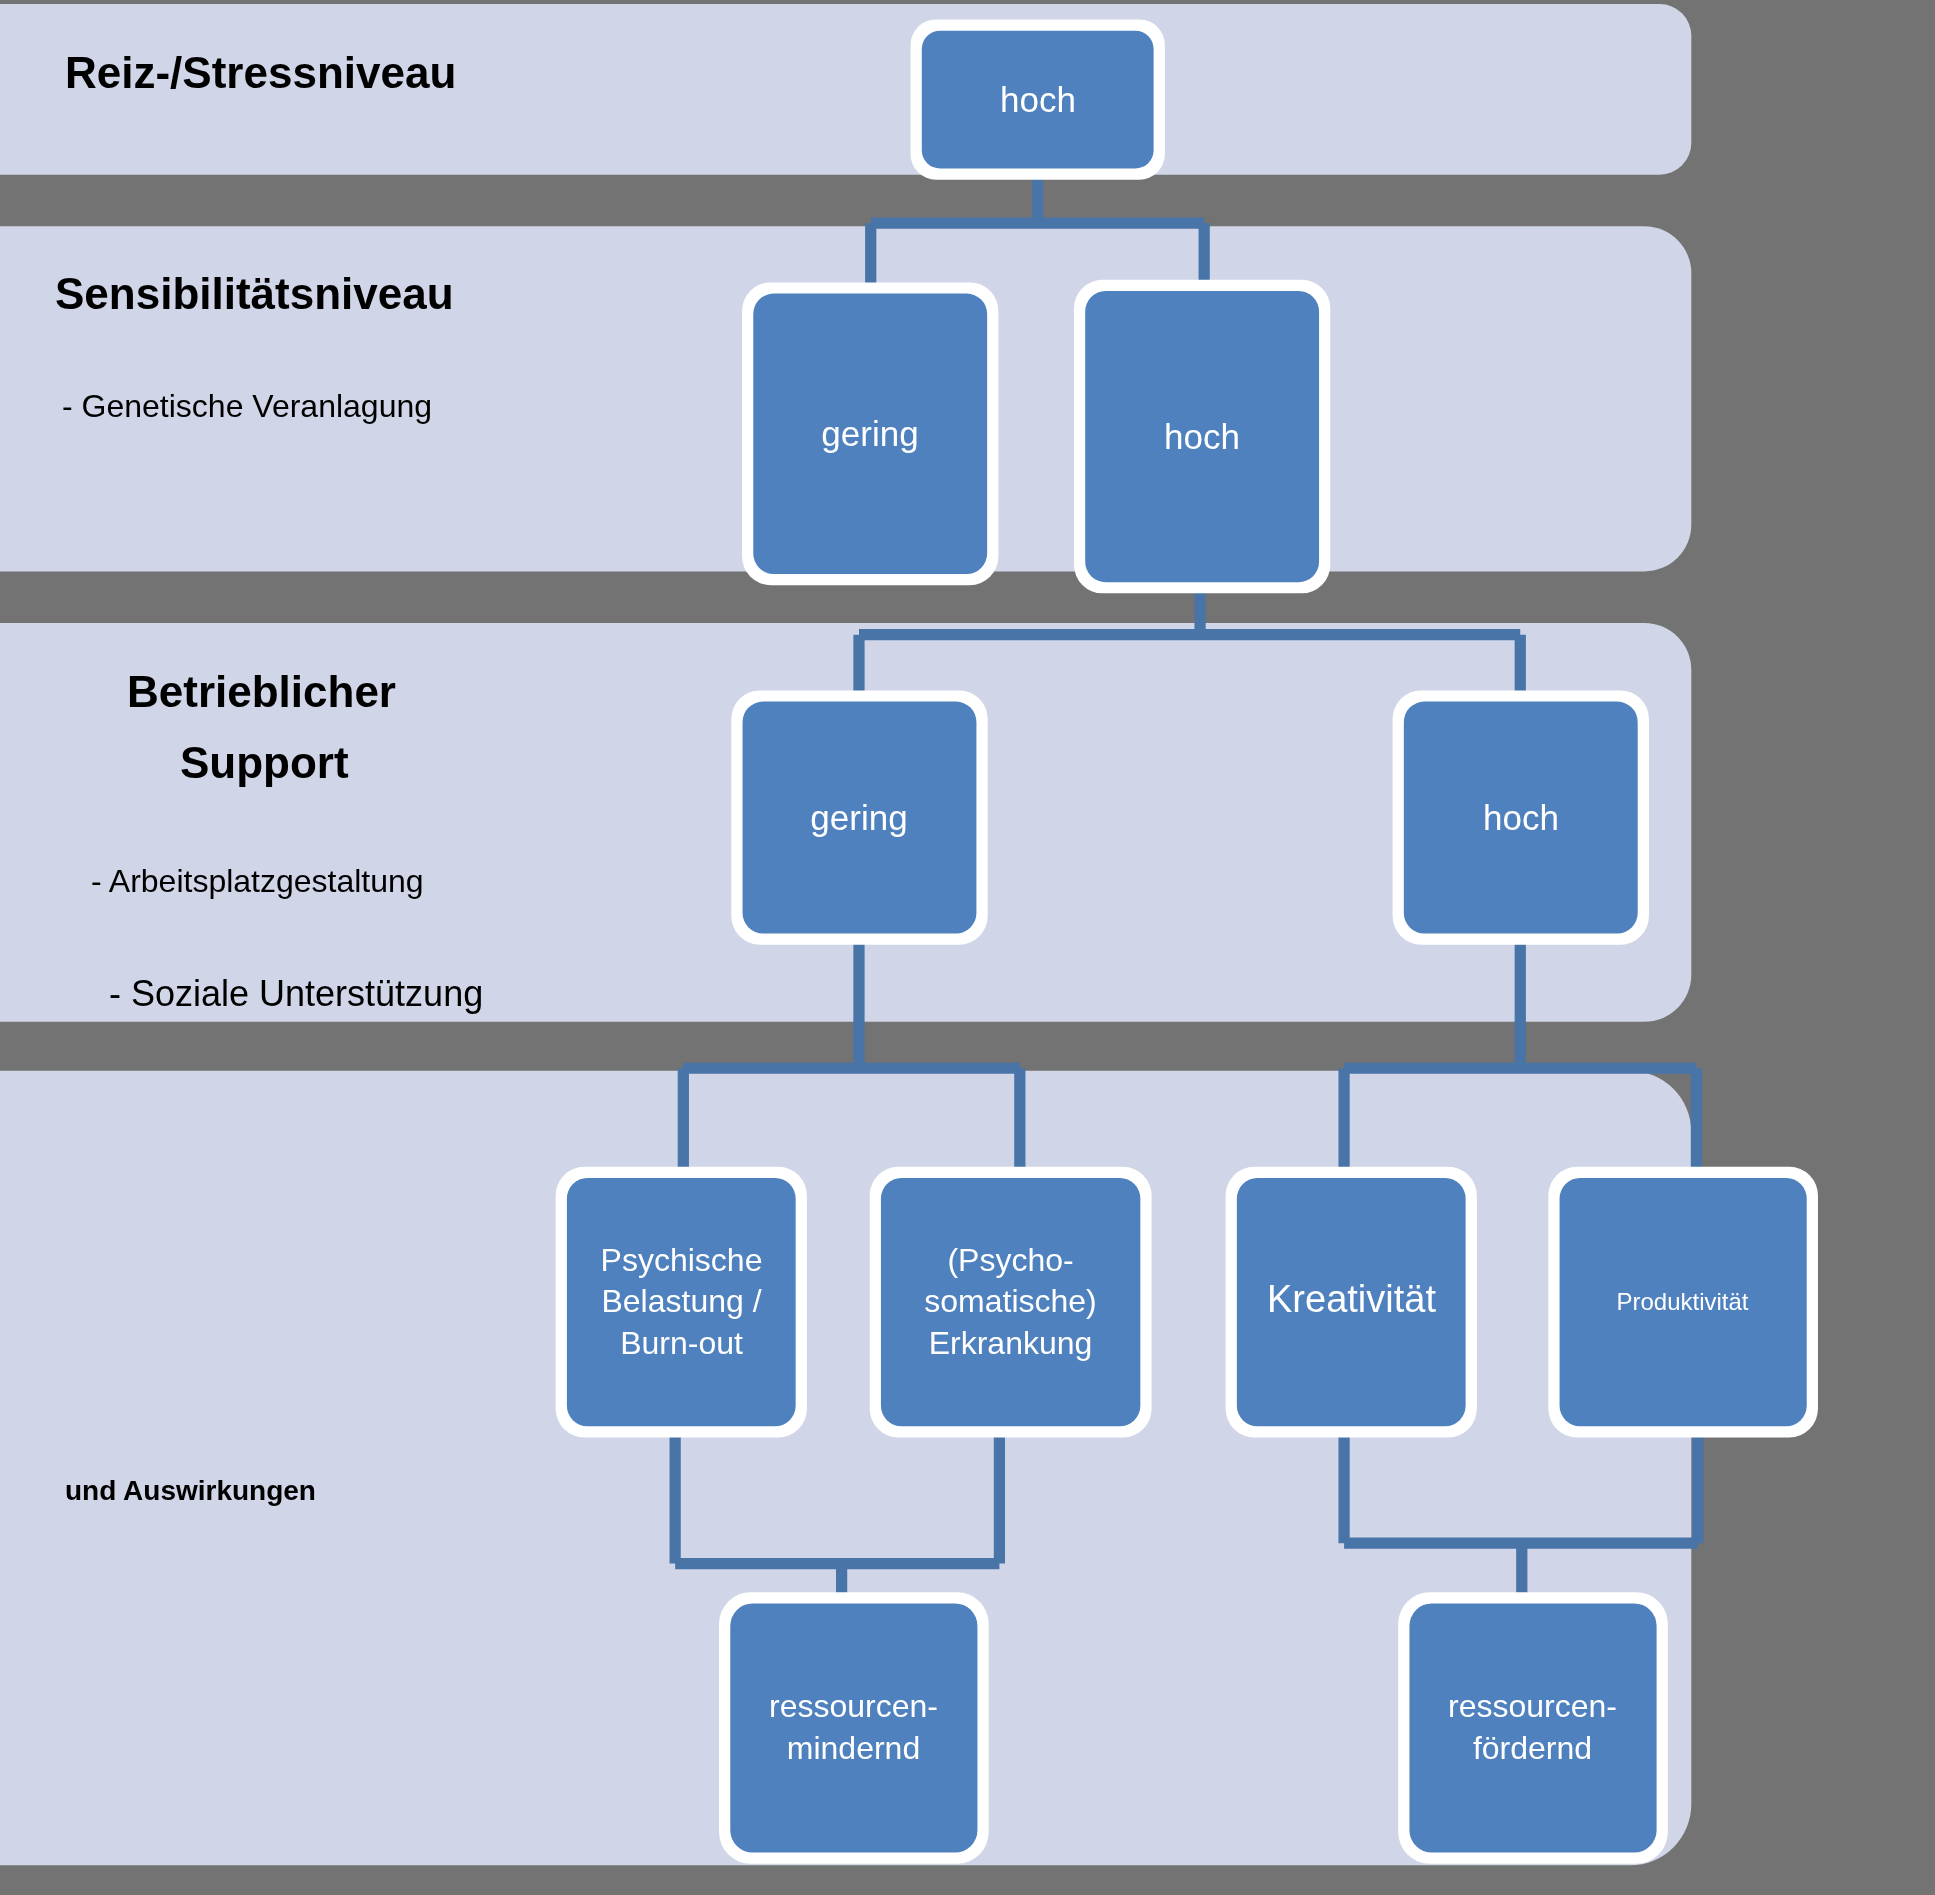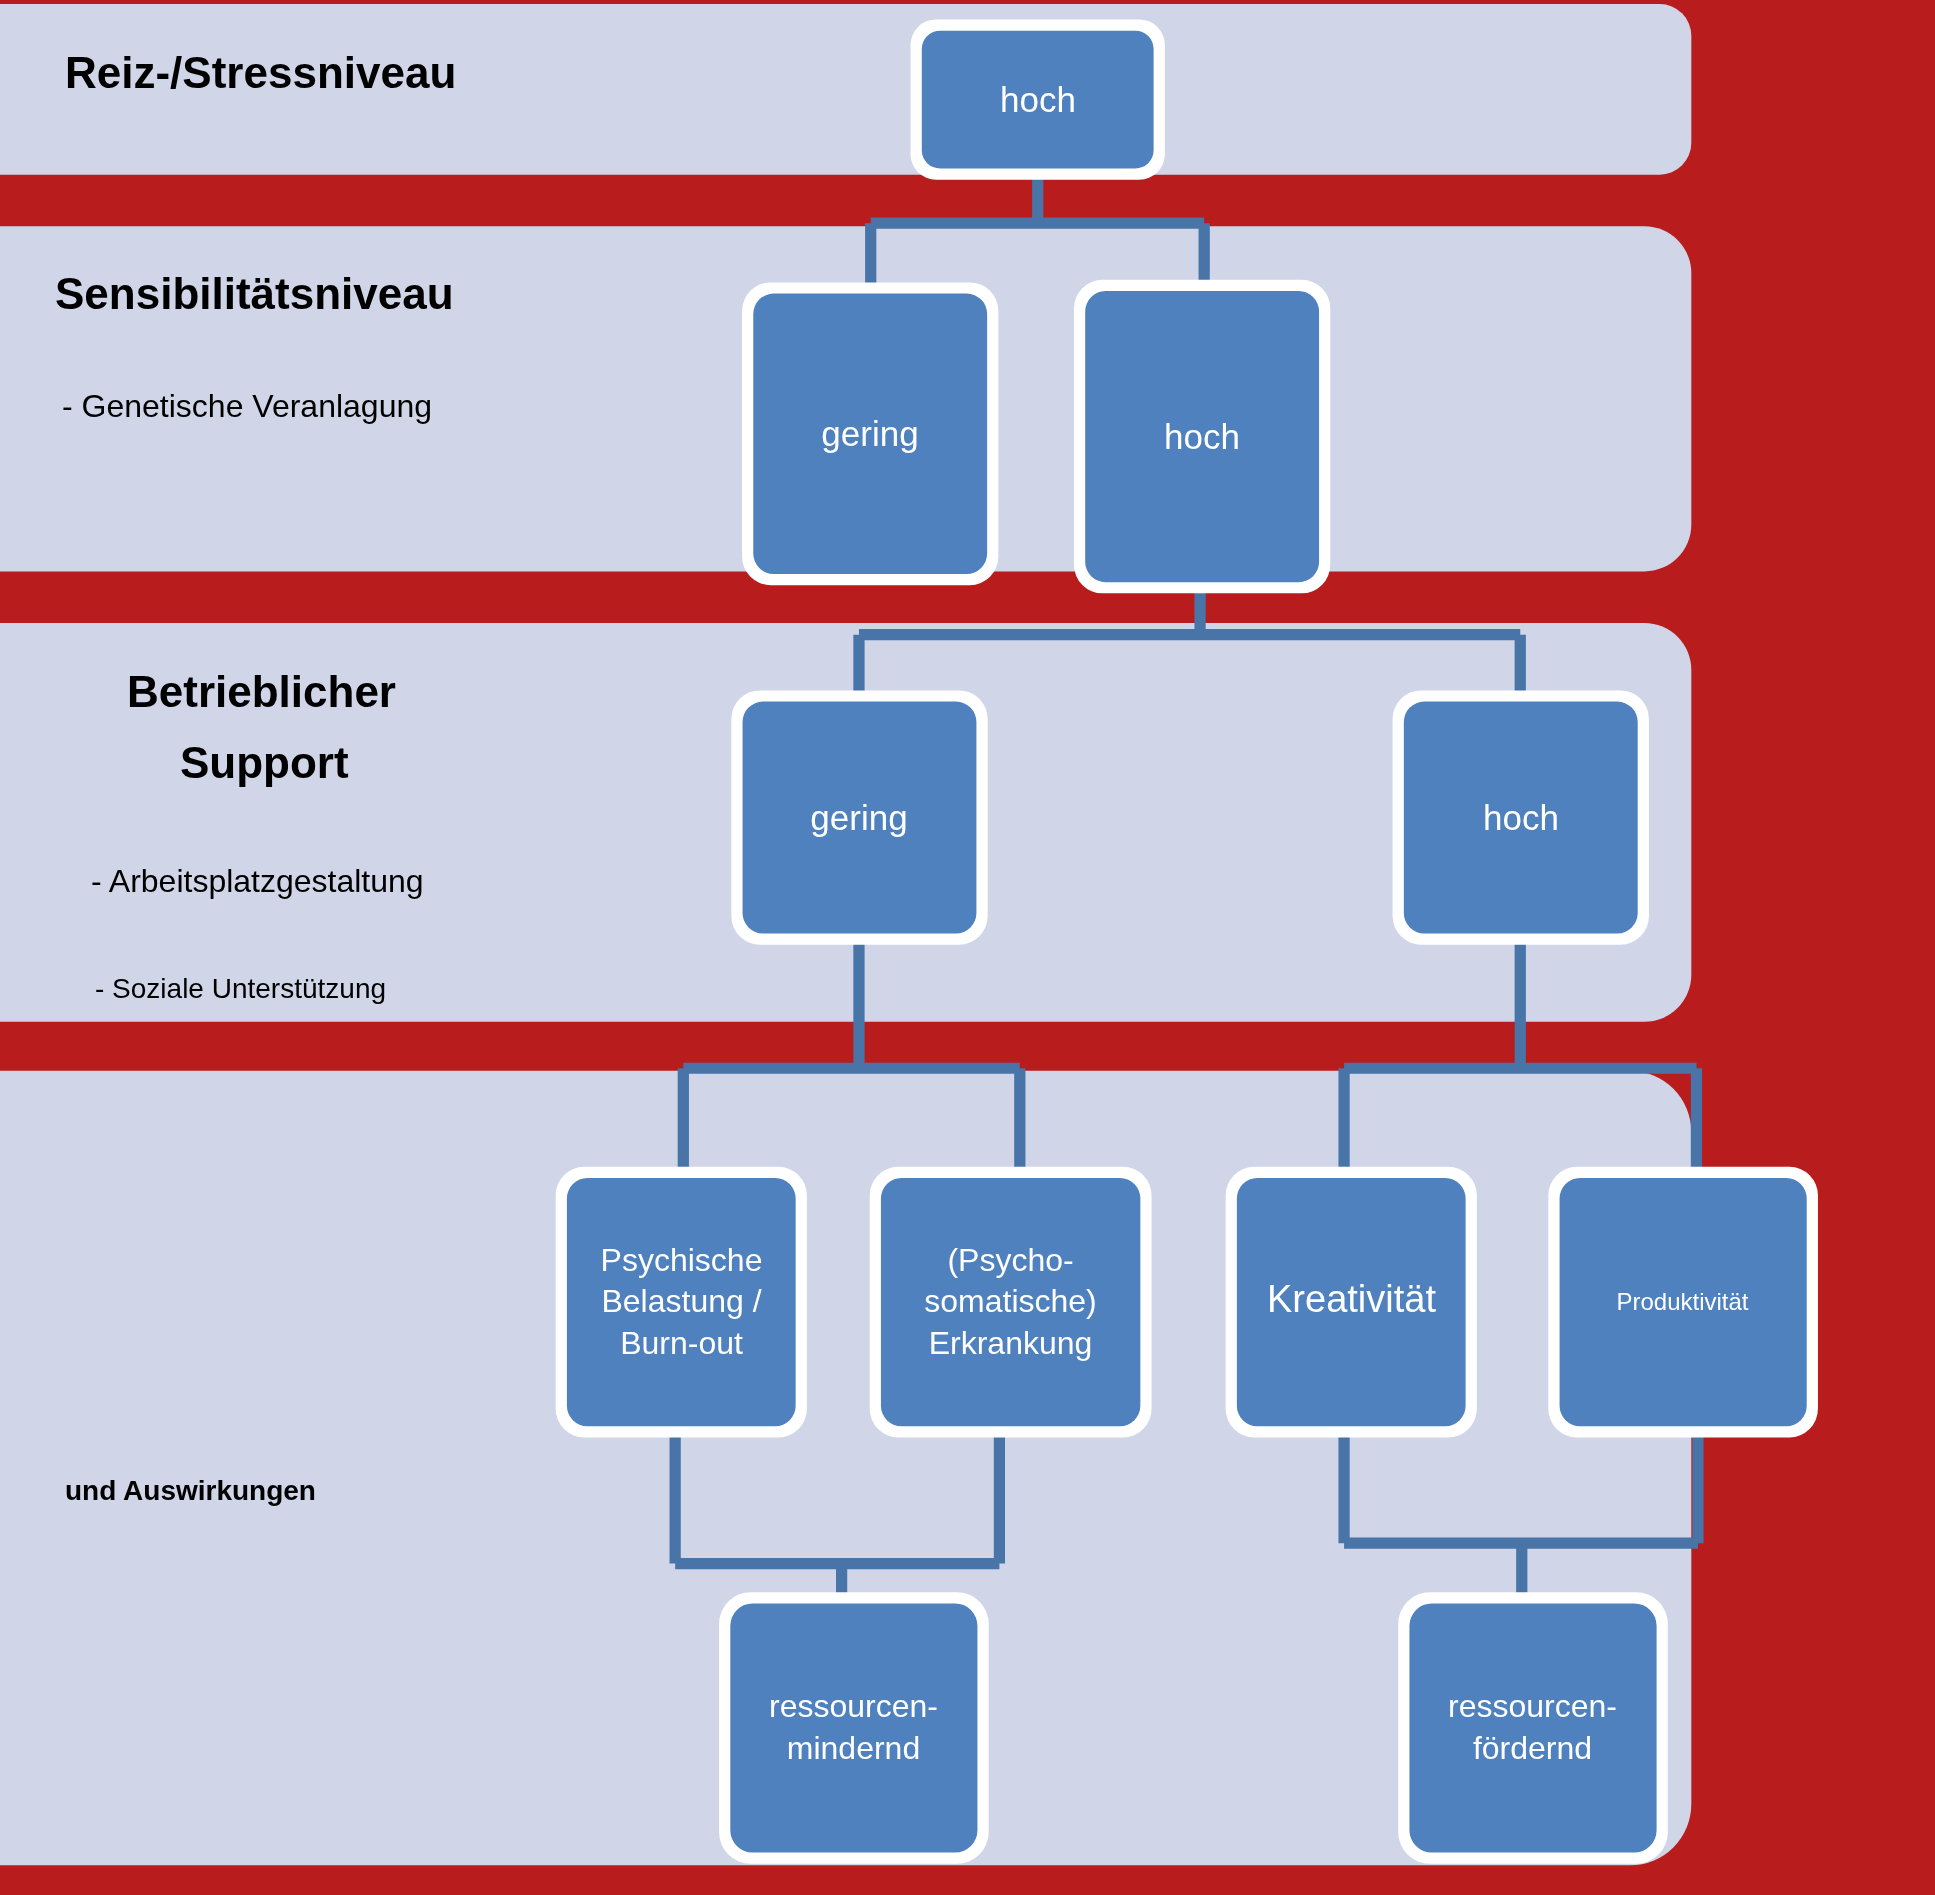--- a/index.html
+++ b/index.html
@@ -1,18 +1,18 @@
 <!DOCTYPE html>
 <html style="font-size:8.2px"><head>
 <meta charset="utf-8">
 <title>Reiz-/Stressniveau Diagramm</title>
 <style>
   html,body{margin:0;padding:0;background:#000;}
   body{font-family:"Liberation Sans", sans-serif;}
-  #stage{position:relative;width:1936px;height:1896px;background:#b91c1c;overflow:hidden;}
+  #stage{position:relative;width:1936px;height:1896px;background:#737373;overflow:hidden;}
   svg{display:block;position:absolute;top:0;left:0;}
   .band-label{
     position:absolute;
     color:#000000;
     font-family:"Liberation Sans", sans-serif;
     font-weight:bold;
     white-space:nowrap;
     line-height:1.05;
   }
   .band-sub{
@@ -124,21 +124,21 @@
   </svg>
 
   <div class="band-label" style="left:65px; top:50px; font-size:44px;">Reiz-/Stressniveau</div>
 
   <div class="band-label" style="left:55px; top:271px; font-size:44px;">Sensibilitätsniveau</div>
   <div class="band-sub" style="left:62px; top:388px; font-size:32px;">- Genetische Veranlagung</div>
 
   <div class="band-label" style="left:127px; top:669px; font-size:44px;">Betrieblicher</div>
   <div class="band-label" style="left:180px; top:740px; font-size:44px;">Support</div>
   <div class="band-sub" style="left:91px; top:863px; font-size:32px;">- Arbeitsplatzgestaltung</div>
-  <div class="band-sub" style="left:95px; top:973px; font-size:28px;">- Soziale Unterstützung</div>
+  <div class="band-sub" style="left:109px; top:973px; font-size:36px;">- Soziale Unterstützung</div>
 
   <div class="band-label" style="left:65px; top:1476px; font-size:28px;">und Auswirkungen</div>
 
   <div class="node-label" style="left:922px; top:31px; width:232px; height:138px; font-size:35px;">hoch</div>
 
   <div class="node-label" style="left:753px; top:294px; width:234px; height:280px; font-size:35px;">gering</div>
 
   <div class="node-label" style="left:1085px; top:291px; width:234px; height:291px; font-size:35px;">hoch</div>
 
   <div class="node-label" style="left:742px; top:702px; width:234px; height:232px; font-size:35px;">gering</div>

